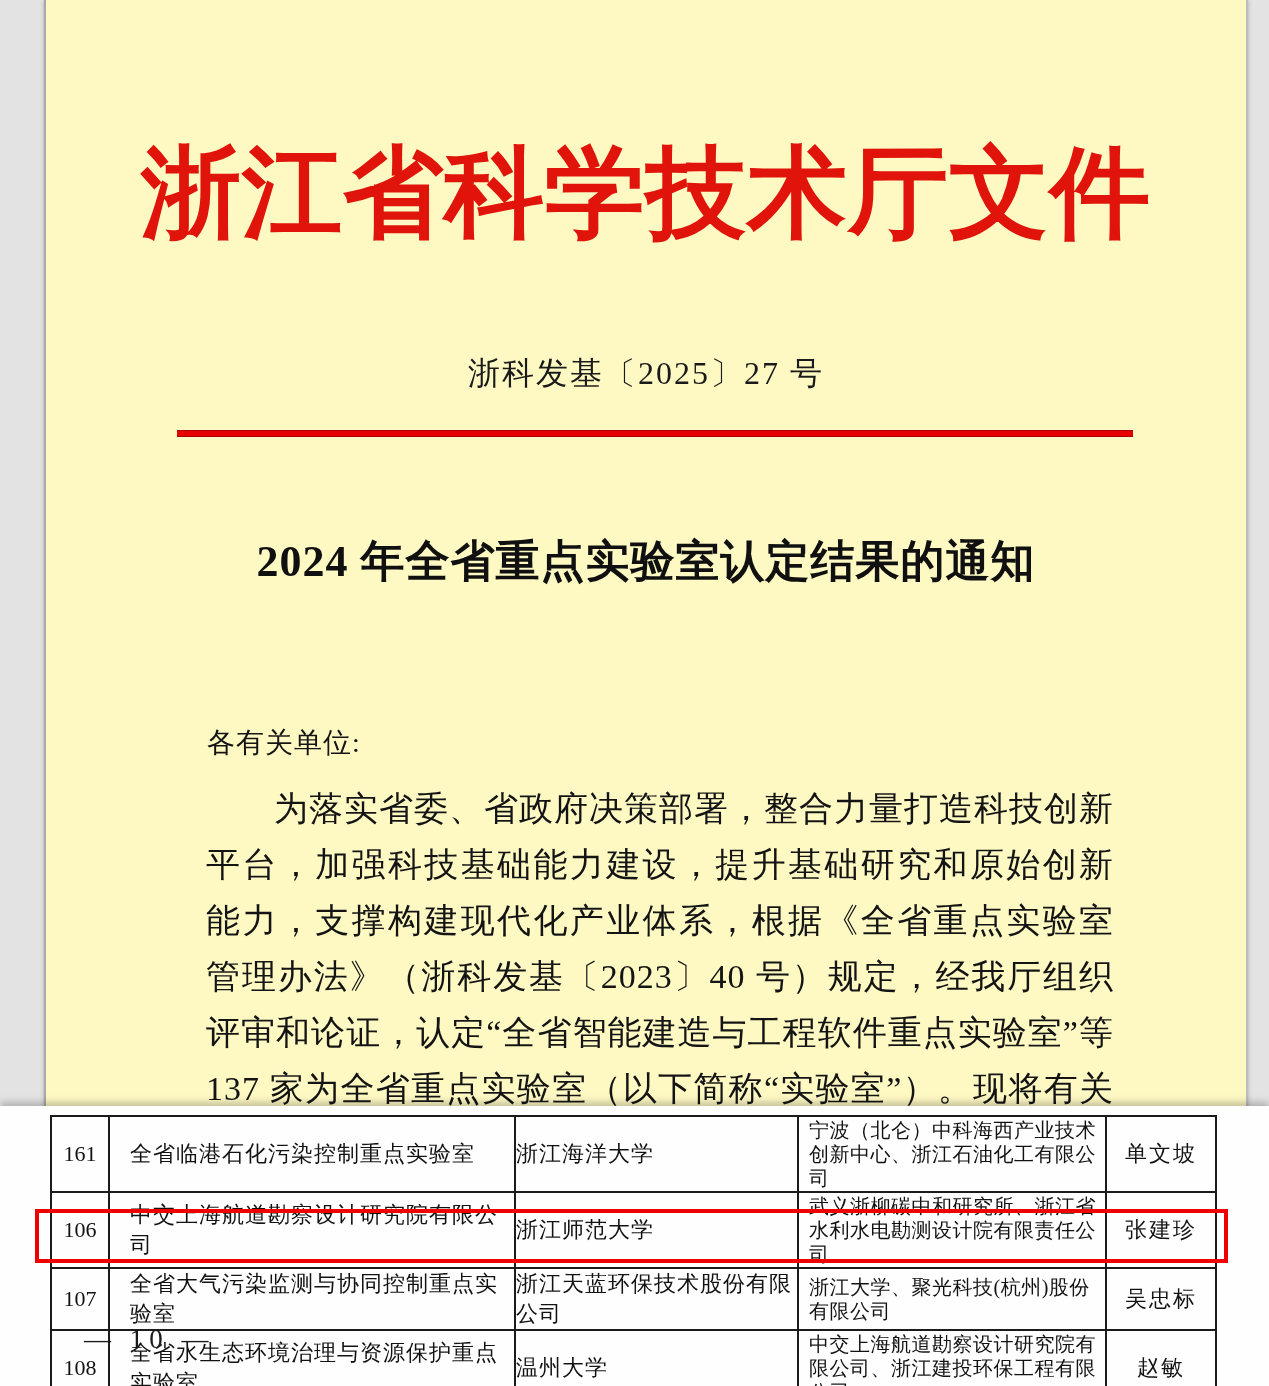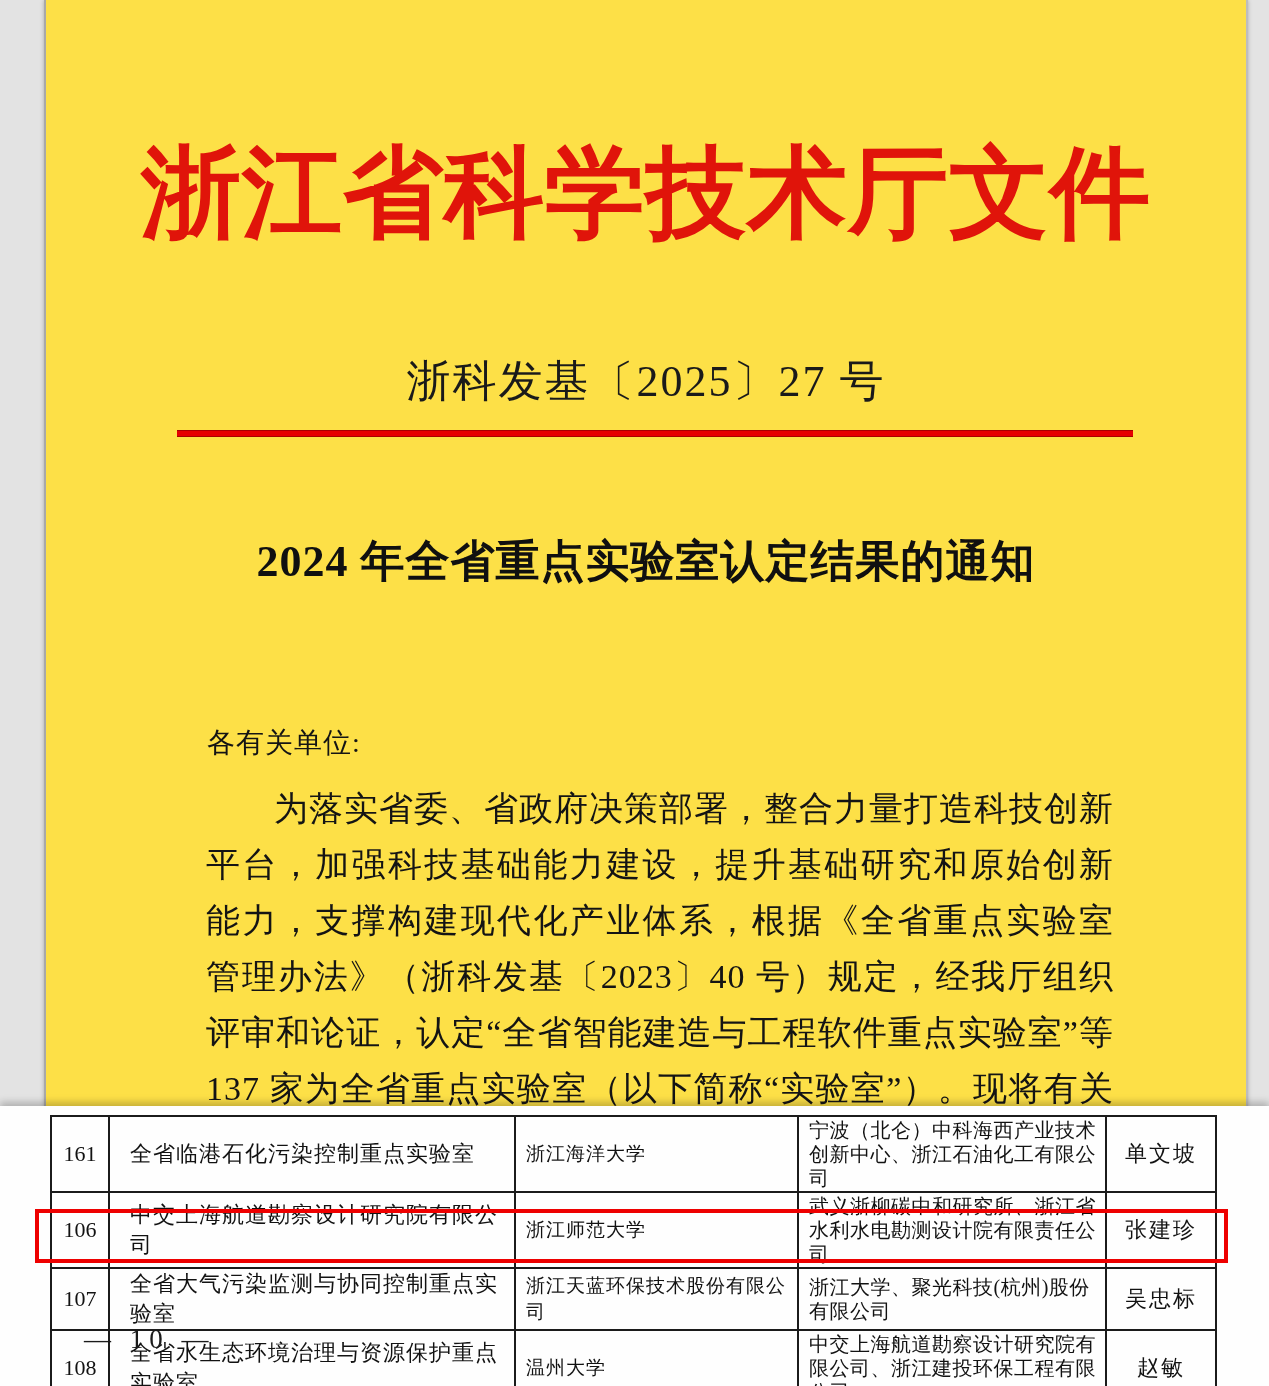--- a/index.html
+++ b/index.html
@@ -13,42 +13,42 @@
     width:1269px;
     height:1386px;
     background:#e3e3e3;
     overflow:hidden;
   }
   
   .page-top{
     position:absolute;
     left:44px; top:0;
     width:1204px; height:1108px;
-    background:#fde047;
+    background:#fef9c3;
     border-left:2px solid #a9a9a9;
     border-right:2px solid #bdbdbd;
     box-sizing:border-box;
     box-shadow:0 0 4px rgba(0,0,0,.25);
   }
   .masthead{
     position:absolute;
     left:0; top:138px; width:100%;
     text-align:center;
     font-size:100px;
     line-height:1.12;
     font-weight:bold;
     color:var(--masthead-red,#e0140a);
     letter-spacing:1px;
     white-space:nowrap;
   }
   .doc-number{
     position:absolute;
     left:0; top:352px; width:100%;
     text-align:center;
-    font-size:44px;
+    font-size:32px;
     letter-spacing:2px;
     color:#1a1a1a;
     white-space:nowrap;
   }
   .red-rule{
     position:absolute;
     left:131px; top:430px;
     width:956px; height:7px;
     background:var(--rule-red,#e60000);
     border-top:1px solid #a80000;
@@ -102,21 +102,21 @@
   .lab-table tr{height:49px;}
   .lab-table td{
     border:2px solid var(--table-border,#1b1b1b);
     padding:0;
     vertical-align:middle;
     color:#121212;
     overflow:hidden;
   }
   td.c-no{text-align:center;font-size:22px;}
   td.c-lab{padding-left:20px;font-size:22px;letter-spacing:1px;}
-  td.c-inst{padding-left:10px;font-size:19px;letter-spacing:1px;}
+  td.c-inst{font-size:22px;letter-spacing:1px;}
   td.c-partner{padding:1px 6px 1px 10px;font-size:20px;line-height:24px;letter-spacing:.5px;}
   td.c-director{text-align:center;font-size:22px;letter-spacing:2px;}
   .red-box{
     position:absolute;
     left:35px; top:103px;
     width:1185px; height:46px;
     border:4px solid var(--highlight-red,#ee0000);
     pointer-events:none;
   }
   .page-number{

